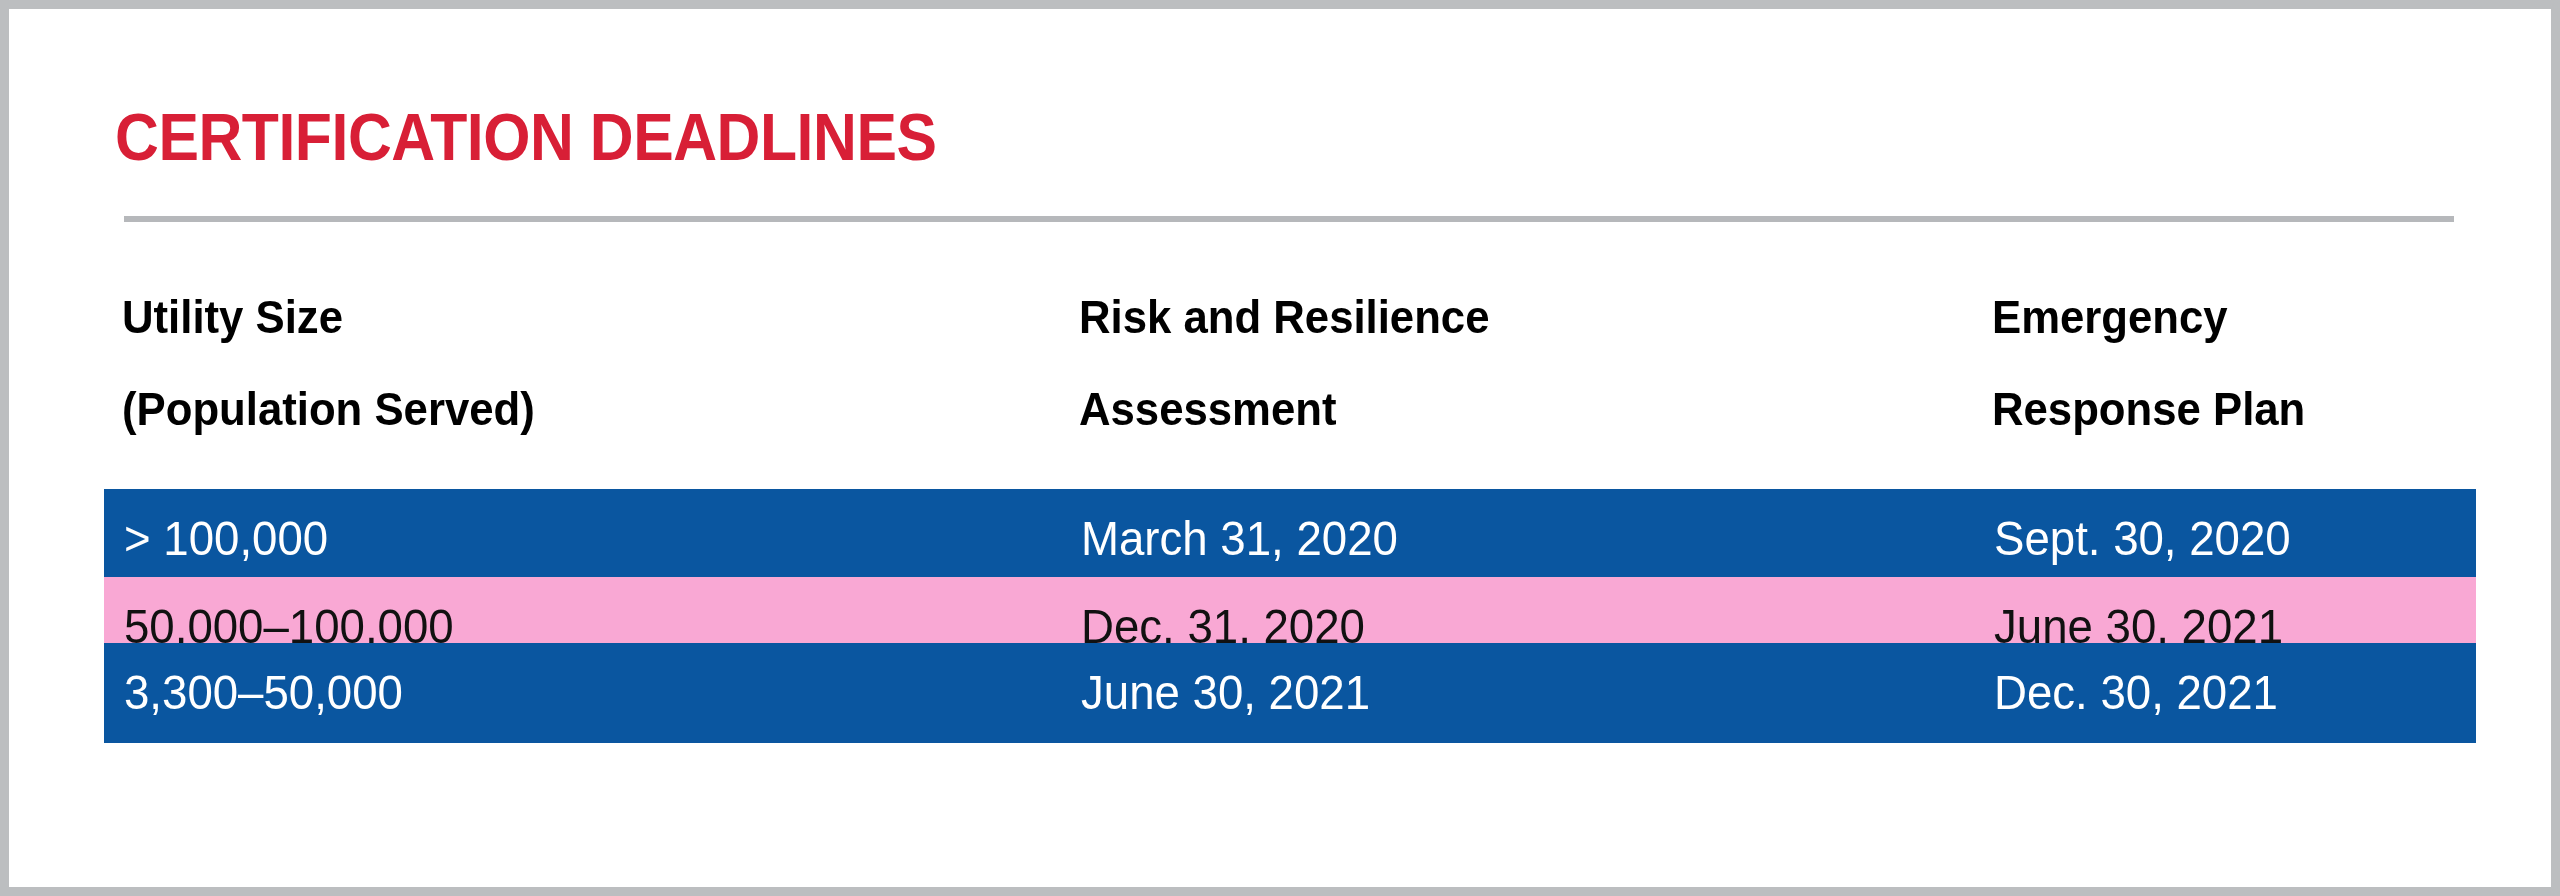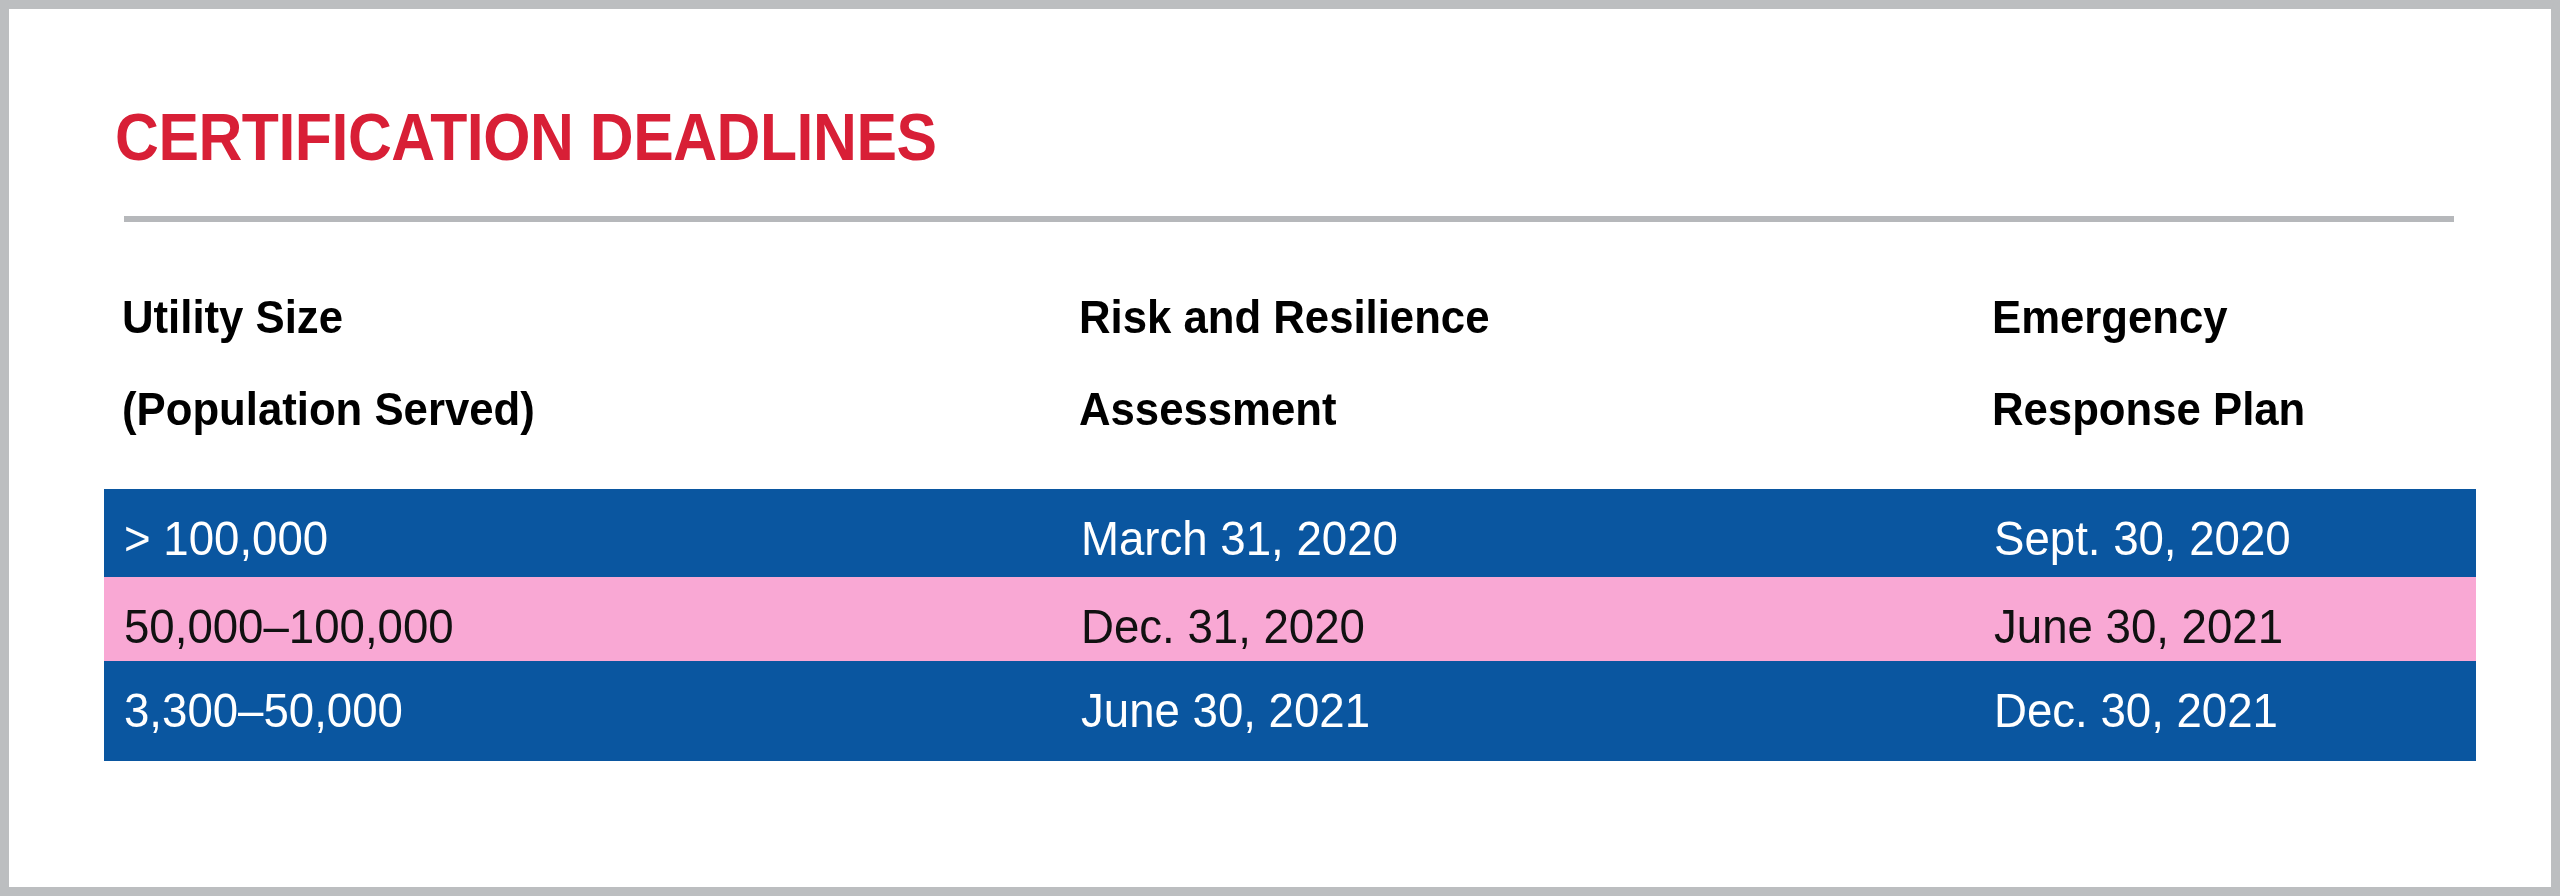--- a/index.html
+++ b/index.html
@@ -105,21 +105,21 @@
   .col3 { left: 1983px; }
 
   .data-row {
     position: absolute;
     left: 95px;
     width: 2372px;
     height: 100px;
   }
   .data-row.r1 { top: 480px; }
   .data-row.r2 { top: 568px; }
-  .data-row.r3 { top: 652px; }
+  .data-row.r3 { top: 634px; }
 
   .data-row.banded {
     background: #0a56a0;
   }
   .data-row.plain {
     background: #f9a8d4;
   }
 
   .data-cell {
     position: absolute;

